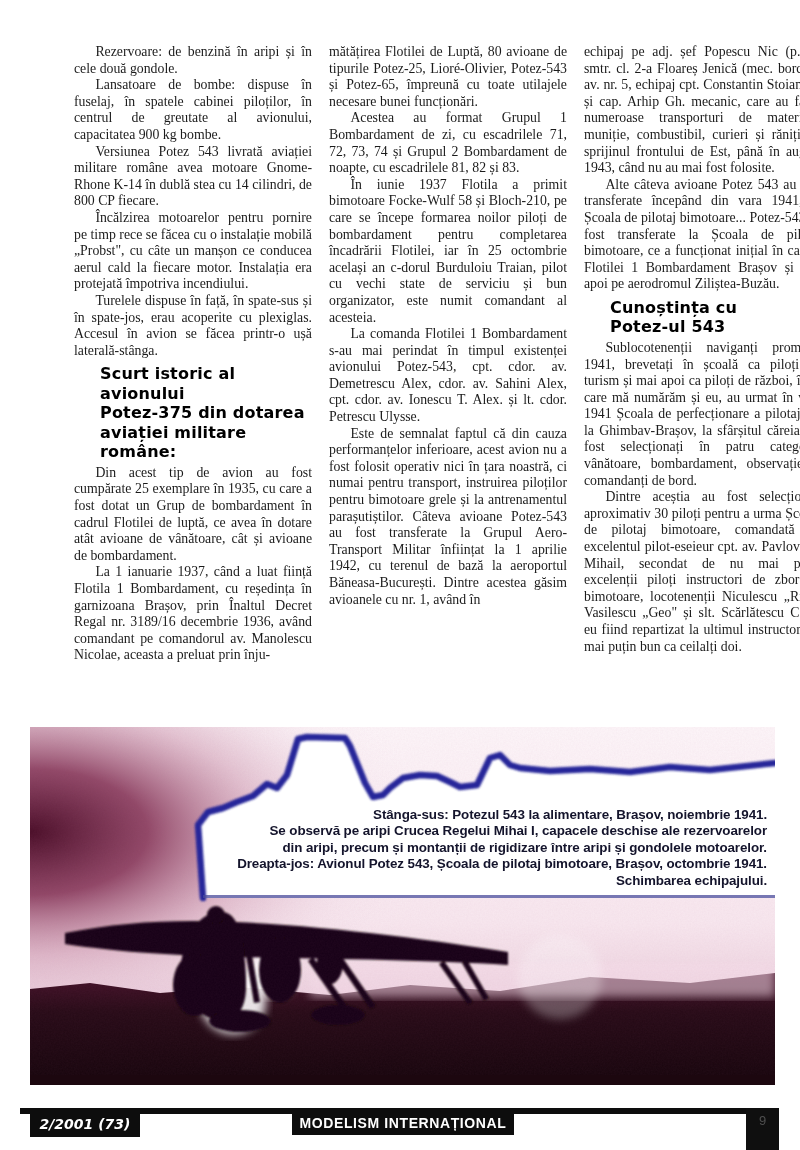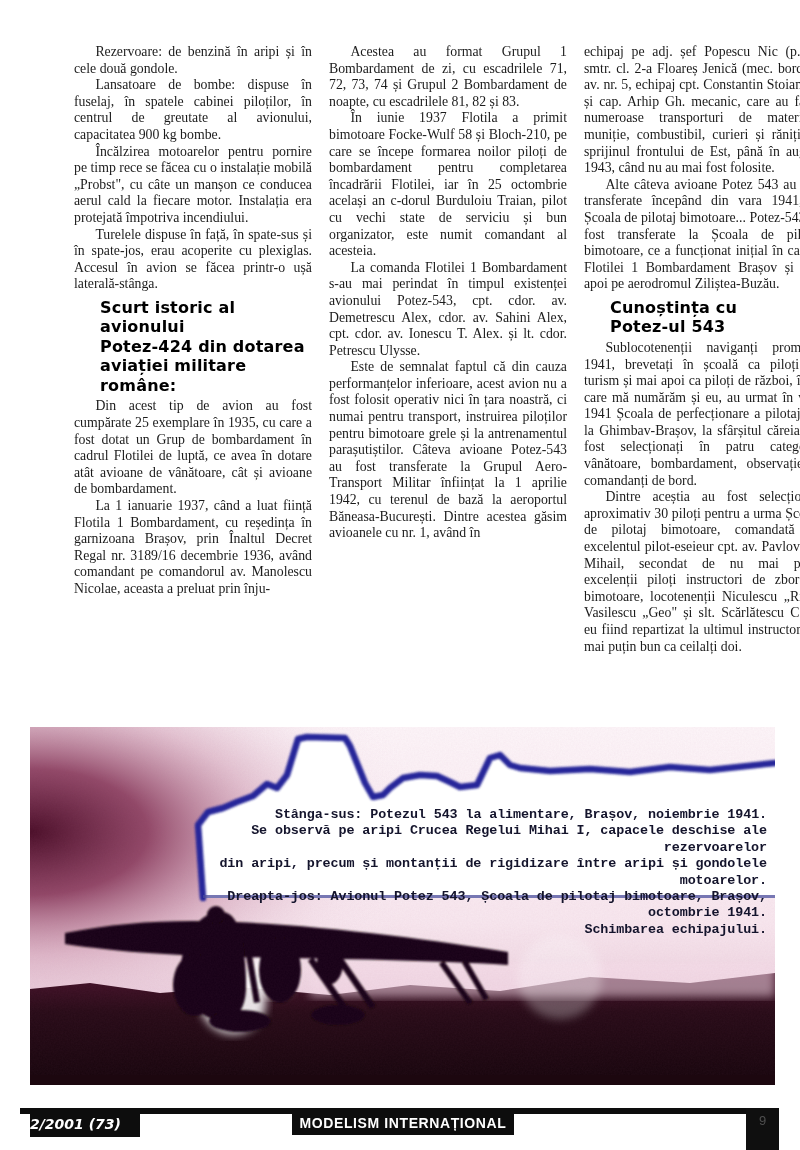--- a/index.html
+++ b/index.html
@@ -11,52 +11,54 @@
   .para{margin:0;text-indent:1.55em;}
   .para.noindent{text-indent:0;}
   .col-heading{font-family:"DejaVu Sans", sans-serif;font-weight:bold;font-size:16px;
                line-height:19.5px;color:#000;white-space:pre-line;margin:5px 0 3px 0;
                padding-left:26px;text-align:left;letter-spacing:.2px;}
   
   .photo{position:absolute;left:30px;top:727px;width:745px;height:358px;overflow:hidden;
          background:linear-gradient(180deg,#fdf6f9 0%,#f8e8ef 55%,#efd7e2 70%,#e9ccdb 78%);}
   .photo svg{position:absolute;left:0;top:0;}
   .caption{position:absolute;right:8px;top:80px;width:566px;text-align:right;
-           font-family:Liberation Mono, monospace;font-weight:bold;font-size:13.4px;
+           font-family:Liberation Sans, sans-serif;font-weight:bold;font-size:13.4px;
            line-height:16.4px;color:#14142c;white-space:pre-line;letter-spacing:-0.1px;}
   
   .footer-bar{position:absolute;left:20px;top:1108px;width:727px;height:6px;background:#0d0d0d;}
   .footer-issue{position:absolute;left:30px;top:1111px;width:110px;height:26px;background:#0d0d0d;
                 color:#fff;font-family:"DejaVu Sans", sans-serif;font-weight:bold;font-style:italic;
-                font-size:14px;line-height:26px;}
+                font-size:14px;line-height:26px;text-align:center;}
   .footer-mag{position:absolute;left:292px;top:1111px;width:222px;height:24px;background:#0d0d0d;
               color:#fff;font-family:Liberation Sans, sans-serif;font-weight:bold;
               font-size:14px;line-height:24px;text-align:center;letter-spacing:.6px;}
   .footer-page{position:absolute;left:746px;top:1108px;width:33px;height:42px;background:#0f0f0f;
                color:#4f4f4f;font-family:"Liberation Sans", sans-serif;font-size:13px;
                line-height:26px;text-align:center;}
 </style>
 </head>
 <body>
 
 <div class="page">
 
   <div class="cols">
     <div class="col">
       <p class="para">Rezervoare: de benzină în aripi și în cele două gondole.</p>
       <p class="para">Lansatoare de bombe: dispuse în fuselaj, în spatele cabinei piloților, în centrul de greutate al avionului, capacitatea 900 kg bombe.</p>
+      <p class="para">Versiunea Potez 543 livrată aviației militare române avea motoare Gnome-Rhone K-14 în dublă stea cu 14 cilindri, de 800 CP fiecare.</p>
       <p class="para">Încălzirea motoarelor pentru pornire pe timp rece se făcea cu o instalație mobilă „Probst", cu câte un manșon ce conducea aerul cald la fiecare motor. Instalația era protejată împotriva incendiului.</p>
       <p class="para">Turelele dispuse în față, în spate-sus și în spate-jos, erau acoperite cu plexiglas. Accesul în avion se făcea printr-o ușă laterală-stânga.</p>
       <h3 class="col-heading">Scurt istoric al avionului
-Potez-424 din dotarea
+Potez-375 din dotarea
 aviației militare române:</h3>
       <p class="para">Din acest tip de avion au fost cumpărate 25 exemplare în 1935, cu care a fost dotat un Grup de bombardament în cadrul Flotilei de luptă,  ce avea în dotare atât avioane de vânătoare, cât și avioane de bombardament.</p>
       <p class="para">La 1 ianuarie 1937, când a luat ființă Flotila 1 Bombardament, cu reședința în garnizoana Brașov, prin Înaltul Decret Regal nr. 3189/16 decembrie 1936, având comandant pe comandorul av. Manolescu Nicolae, aceasta a preluat prin înju-</p>
     </div>
     <div class="col">
+      <p class="para noindent">mătățirea Flotilei de Luptă, 80 avioane de tipurile Potez-25, Lioré-Olivier, Potez-543 și Potez-65, împreună cu toate utilajele necesare bunei funcționări.</p>
       <p class="para">Acestea au format Grupul 1 Bombardament de zi, cu escadrilele 71, 72, 73, 74 și Grupul 2 Bombardament de noapte, cu escadrilele 81, 82 și 83.</p>
       <p class="para">În iunie 1937 Flotila a primit bimotoare Focke-Wulf 58 și Bloch-210, pe care se începe formarea noilor piloți de bombardament pentru completarea încadrării Flotilei, iar în 25 octombrie același an c-dorul Burduloiu Traian, pilot cu vechi state de serviciu și bun organizator, este numit comandant al acesteia.</p>
       <p class="para">La comanda Flotilei 1 Bombardament s-au mai perindat în timpul existenței avionului Potez-543, cpt. cdor. av. Demetrescu Alex, cdor. av. Sahini Alex, cpt. cdor. av. Ionescu T. Alex. și lt. cdor. Petrescu Ulysse.</p>
       <p class="para">Este de semnalat faptul că din cauza performanțelor inferioare, acest avion nu a fost folosit operativ nici în țara noastră, ci numai pentru transport, instruirea piloților pentru bimotoare grele și la antrenamentul parașutiștilor. Câteva avioane Potez-543 au fost transferate la Grupul Aero-Transport Militar înființat la 1 aprilie 1942, cu terenul de bază la aeroportul Băneasa-București. Dintre acestea găsim avioanele cu nr. 1, având în</p>
     </div>
     <div class="col">
       <p class="para noindent">echipaj pe adj. șef Popescu Nic (p.) și smtr. cl. 2-a Floareș Jenică (mec. bord) și av. nr. 5, echipaj cpt. Constantin Stoian (p) și cap. Arhip Gh. mecanic, care au făcut numeroase transporturi de materiale, muniție, combustibil, curieri și răniți, în sprijinul frontului de Est, până în august 1943, când nu au mai fost folosite.</p>
       <p class="para">Alte câteva avioane Potez 543 au fost transferate începând din vara 1941, la Școala de pilotaj bimotoare... Potez-543 au fost transferate la Școala de pilotaj bimotoare, ce a funcționat inițial în cadrul Flotilei 1 Bombardament Brașov și mai apoi pe aerodromul Ziliștea-Buzău.</p>
       <h3 class="col-heading">Cunoștința cu
 Potez-ul 543</h3>

